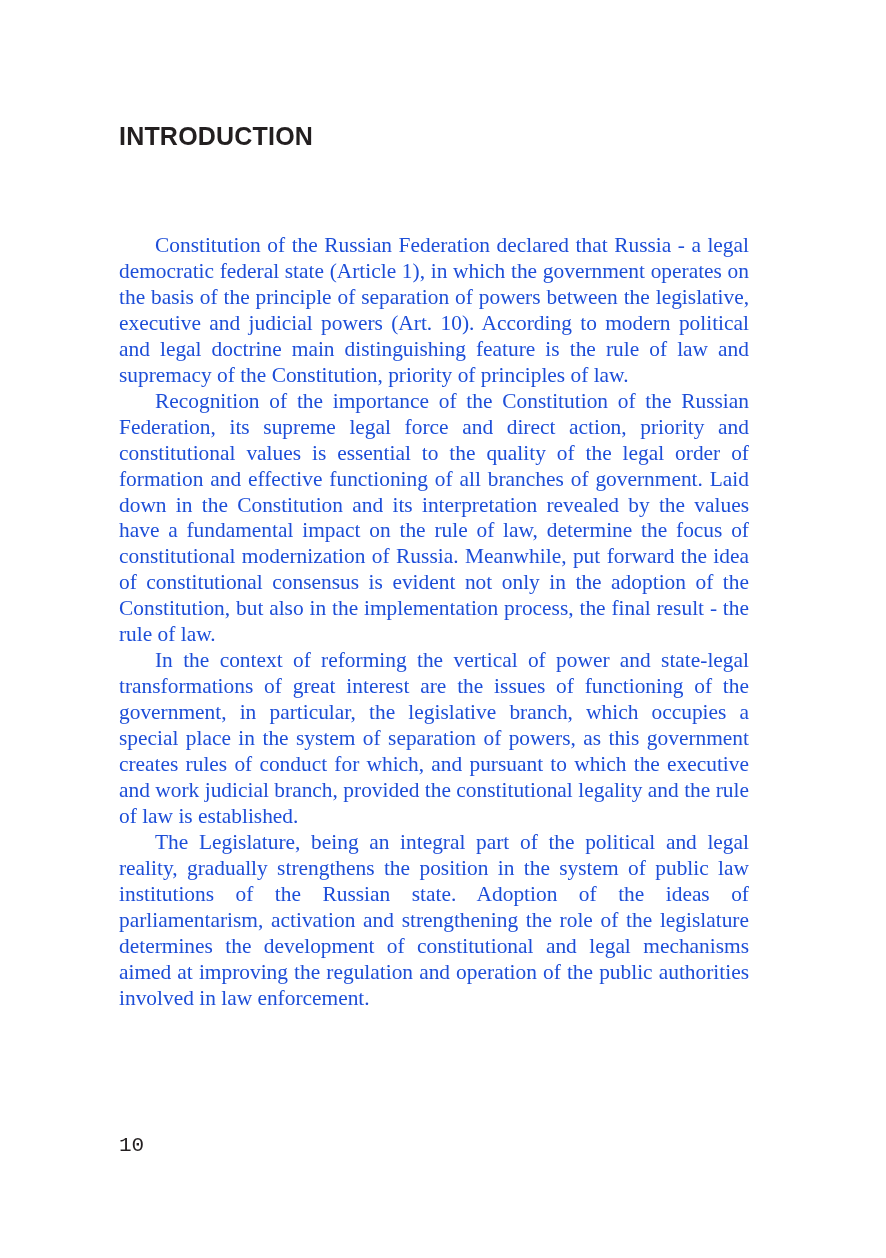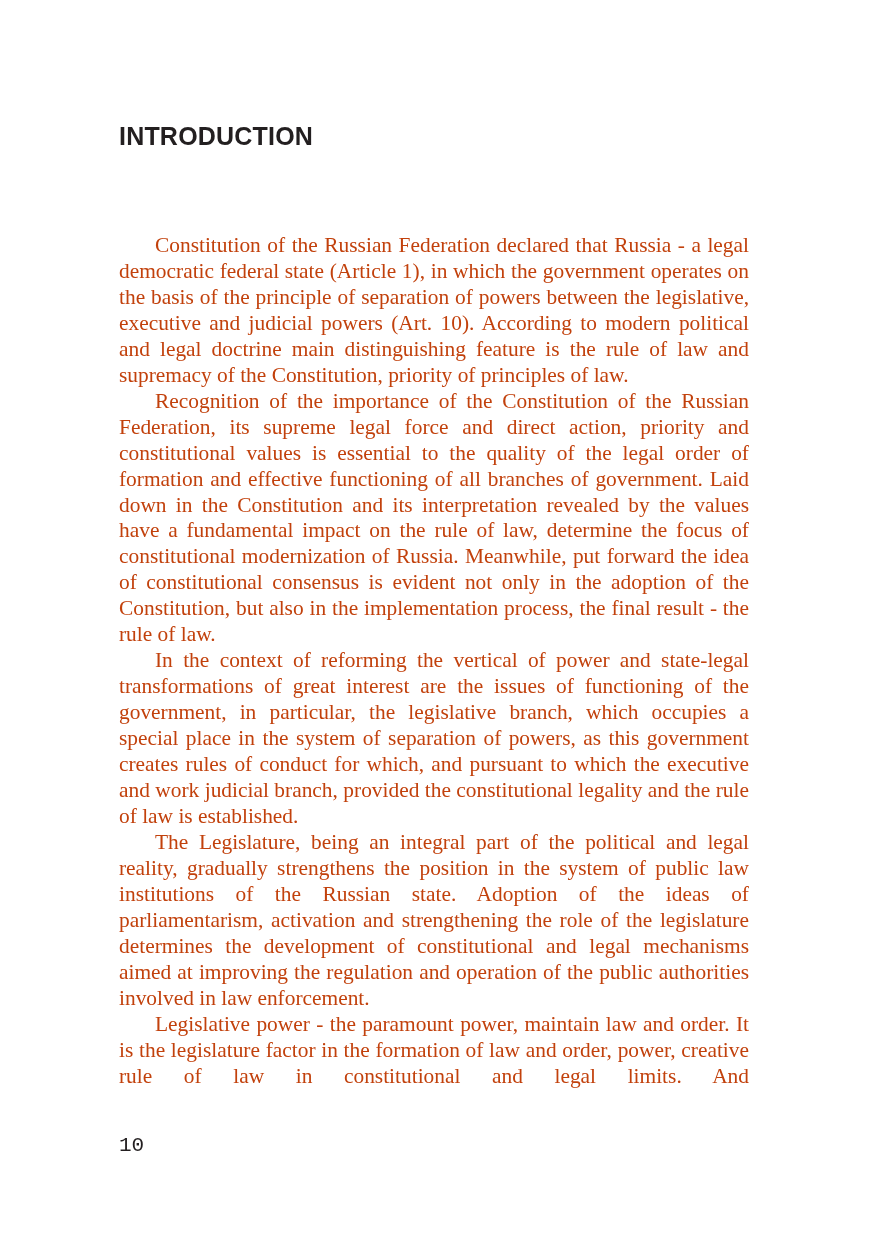--- a/index.html
+++ b/index.html
@@ -34,21 +34,21 @@
       color: #231f20;
     }
     .body-text {
       position: absolute;
       left: 119px;
       top: 233px;
       width: 630px;
       font-family: "Liberation Serif", serif;
       font-size: 21.4px;
       line-height: 25.95px;
-      color: #c2410c;
+      color: #1d4ed8;
     }
     .body-text p {
       margin: 0;
       text-indent: 36px;
       text-align: justify;
       hyphens: none;
     }
     .page-number {
       position: absolute;
       left: 119px;
@@ -62,17 +62,16 @@
 <body>
 
 <div class="page">
   <h1 class="heading">INTRODUCTION</h1>
 
   <div class="body-text">
     <p>Constitution of the Russian Federation declared that Russia - a legal democratic federal state (Article 1), in which the government operates on the basis of the principle of separation of powers between the legislative, executive and judicial powers (Art. 10). According to modern political and legal doctrine main distinguishing feature is the rule of law and supremacy of the Constitution, priority of principles of law.</p>
     <p>Recognition of the importance of the Constitution of the Russian Federation, its supreme legal force and direct action, priority and constitutional values is essential to the quality of the legal order of formation and effective functioning of all branches of government. Laid down in the Constitution and its interpretation revealed by the values have a fundamental impact on the rule of law, determine the focus of constitutional modernization of Russia. Meanwhile, put forward the idea of constitutional consensus is evident not only in the adoption of the Constitution, but also in the implementation process, the final result - the rule of law.</p>
     <p>In the context of reforming the vertical of power and state-legal transformations of great interest are the issues of functioning of the government, in particular, the legislative branch, which occupies a special place in the system of separation of powers, as this government creates rules of conduct for which, and pursuant to which the executive and work judicial branch, provided the constitutional legality and the rule of law is established.</p>
     <p>The Legislature, being an integral part of the political and legal reality, gradually strengthens the position in the system of public law institutions of the Russian state. Adoption of the ideas of parliamentarism, activation and strengthening the role of the legislature determines the development of constitutional and legal mechanisms aimed at improving the regulation and operation of the public authorities involved in law enforcement.</p>
-    <p style="text-align-last: justify;">Legislative power - the paramount power, maintain law and order. It is the legislature factor in the formation of law and order, power, creative rule of law in constitutional and legal limits. And</p>
   </div>
 
   <div class="page-number">10</div>
 </div>
 
 </body></html>

